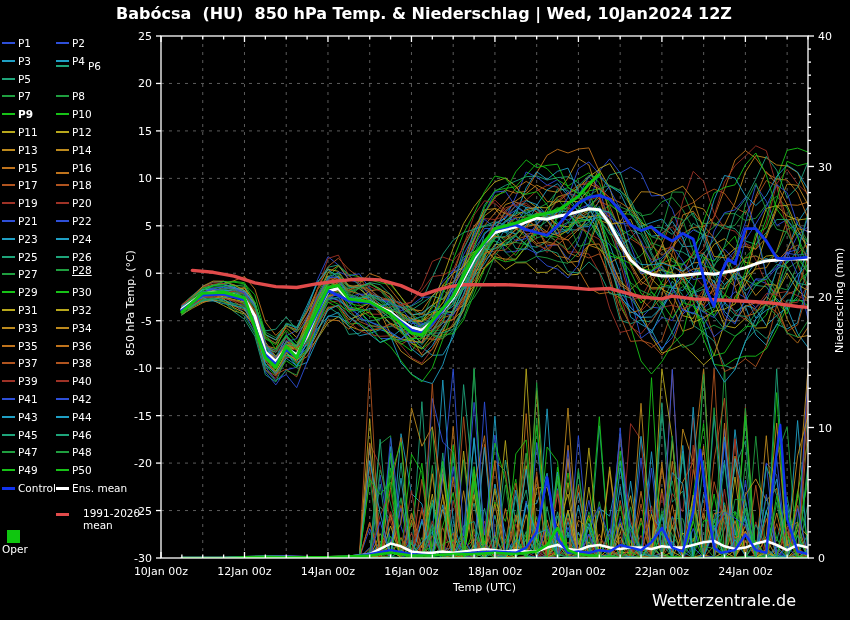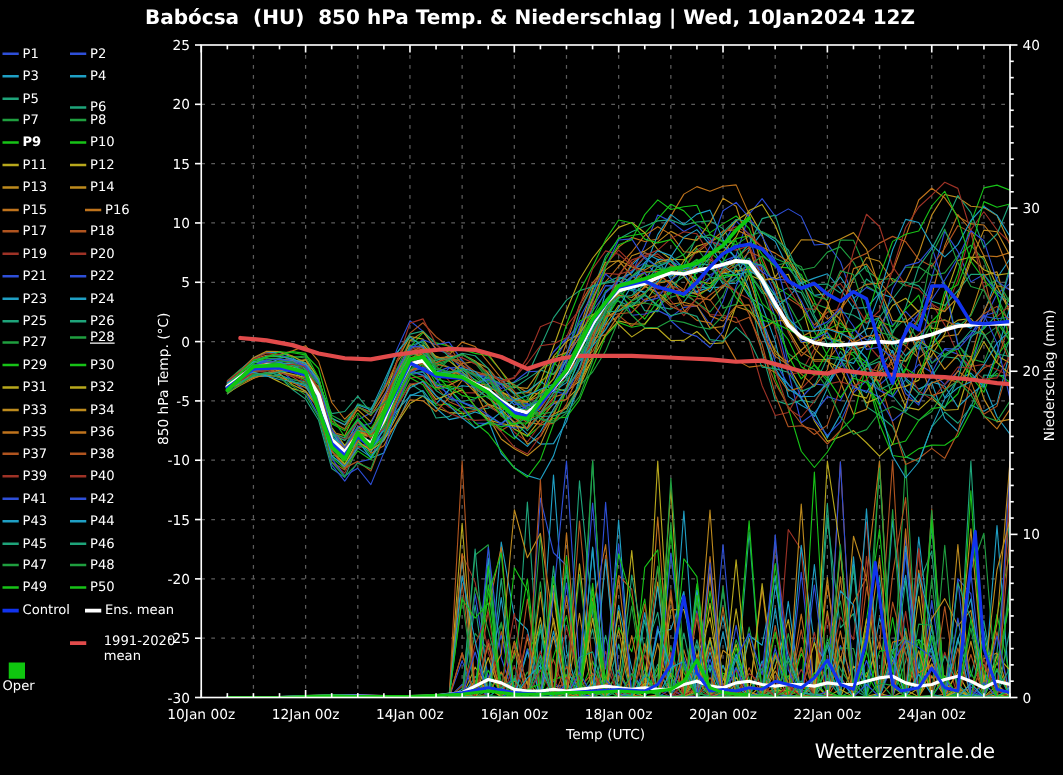--- a/index.html
+++ b/index.html
@@ -41,21 +41,21 @@
         <span>P3</span>
       </div>
       <div class="leg-item" style="left: 56px; top: 54.8px;">
         <span class="leg-dash" style="background: rgb(31, 159, 196);"></span>
         <span>P4</span>
       </div>
       <div class="leg-item" style="left: 2px; top: 72.6px;">
         <span class="leg-dash" style="background: rgb(30, 164, 122);"></span>
         <span>P5</span>
       </div>
-      <div class="leg-item" style="left: 56px; top: 80px;">
+      <div class="leg-item" style="left: 56px; top: 60px; gap: 16px;">
         <span class="leg-dash" style="background: rgb(30, 164, 122);"></span>
         <span>P6</span>
       </div>
       <div class="leg-item" style="left: 2px; top: 90.4px;">
         <span class="leg-dash" style="background: rgb(31, 158, 63);"></span>
         <span>P7</span>
       </div>
       <div class="leg-item" style="left: 56px; top: 90.4px;">
         <span class="leg-dash" style="background: rgb(31, 158, 63);"></span>
         <span>P8</span>
@@ -81,21 +81,21 @@
         <span>P13</span>
       </div>
       <div class="leg-item" style="left: 56px; top: 143.8px;">
         <span class="leg-dash" style="background: rgb(189, 138, 29);"></span>
         <span>P14</span>
       </div>
       <div class="leg-item" style="left: 2px; top: 161.6px;">
         <span class="leg-dash" style="background: rgb(191, 115, 28);"></span>
         <span>P15</span>
       </div>
-      <div class="leg-item" style="left: 68px; top: 161.6px;">
+      <div class="leg-item" style="left: 56px; top: 161.6px; align-items: flex-end;">
         <span class="leg-dash" style="background: rgb(191, 115, 28);"></span>
         <span>P16</span>
       </div>
       <div class="leg-item" style="left: 2px; top: 179.4px;">
         <span class="leg-dash" style="background: rgb(176, 84, 31);"></span>
         <span>P17</span>
       </div>
       <div class="leg-item" style="left: 56px; top: 179.4px;">
         <span class="leg-dash" style="background: rgb(176, 84, 31);"></span>
         <span>P18</span>
@@ -225,21 +225,21 @@
         <span>P49</span>
       </div>
       <div class="leg-item" style="left: 56px; top: 464.2px;">
         <span class="leg-dash" style="background: rgb(23, 194, 23);"></span>
         <span>P50</span>
       </div>
       <div class="leg-item" style="left: 2px; top: 482px;">
         <span class="leg-dash thick" style="background: rgb(17, 51, 238);"></span>
         <span>Control</span>
       </div>
-      <div class="leg-item" style="left: 56px; top: 482px; margin-left: 12px;">
+      <div class="leg-item" style="left: 56px; top: 482px;">
         <span class="leg-dash thick" style="background: rgb(255, 255, 255);"></span>
         <span>Ens. mean</span>
       </div>
       <div class="leg-item" style="left: 56px; top: 508px; align-items: flex-start; gap: 11px;">
         <span class="leg-dash thick" style="background: rgb(225, 75, 75); margin-top: 5px;"></span>
         <span class="leg-wrap">1991-2020 mean</span>
       </div>
       <div class="leg-item" style="left: 2px; top: 530px; flex-direction: column;">
         <span class="leg-dash thick" style="background: rgb(15, 198, 15);"></span>
         <span>Oper</span>

